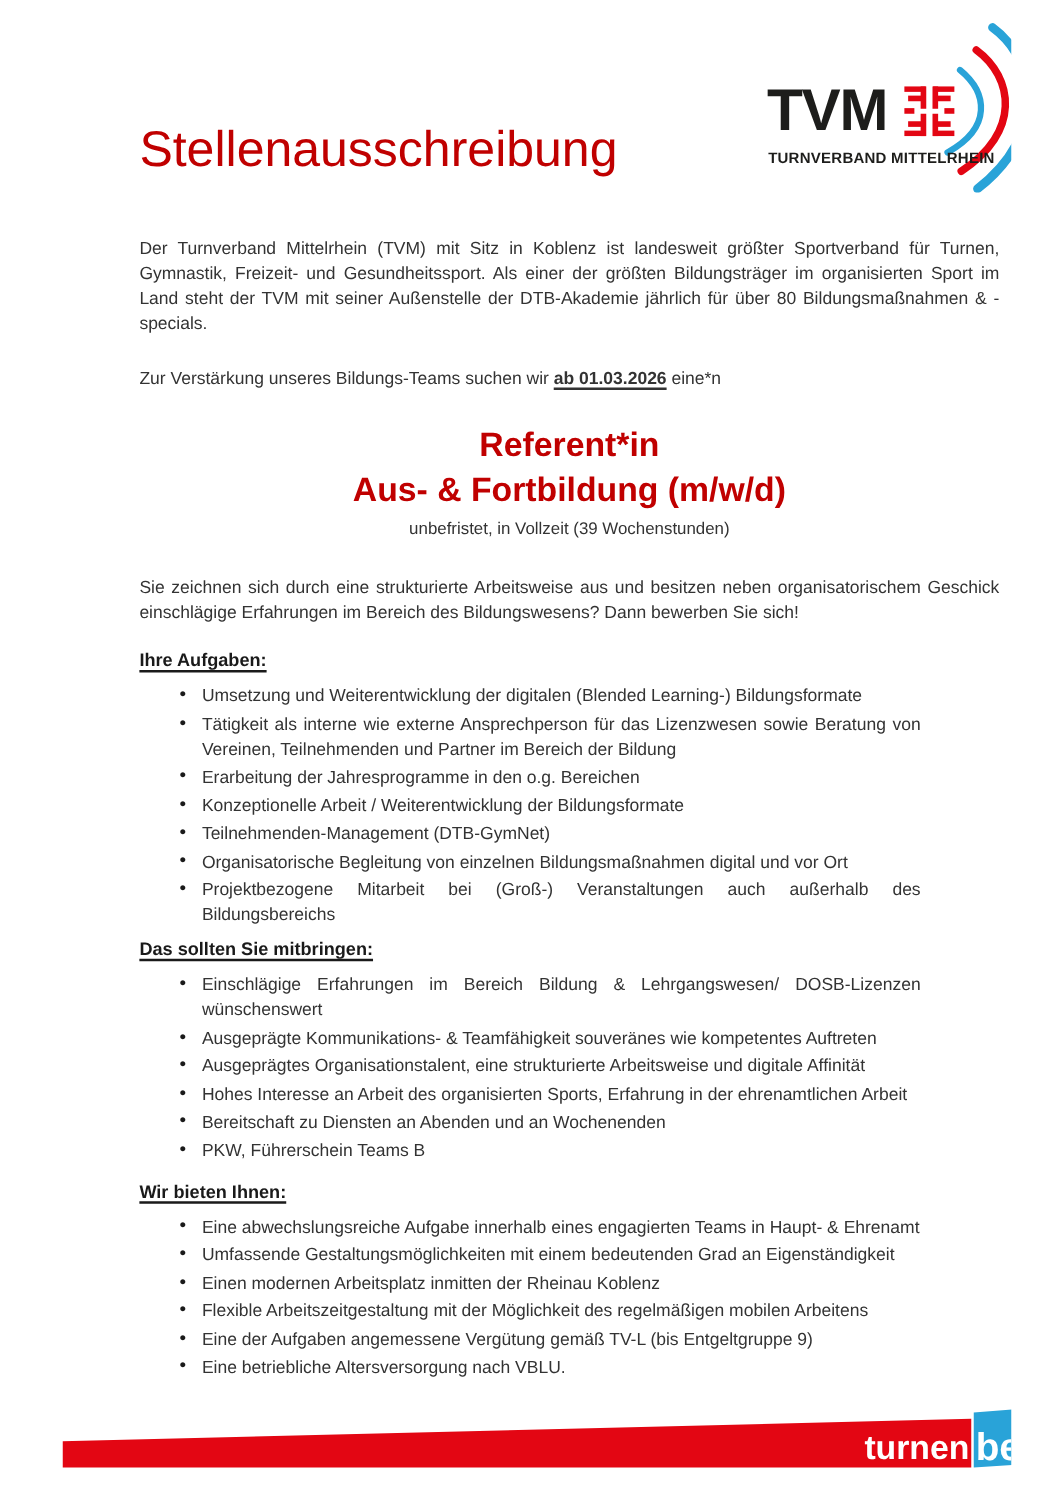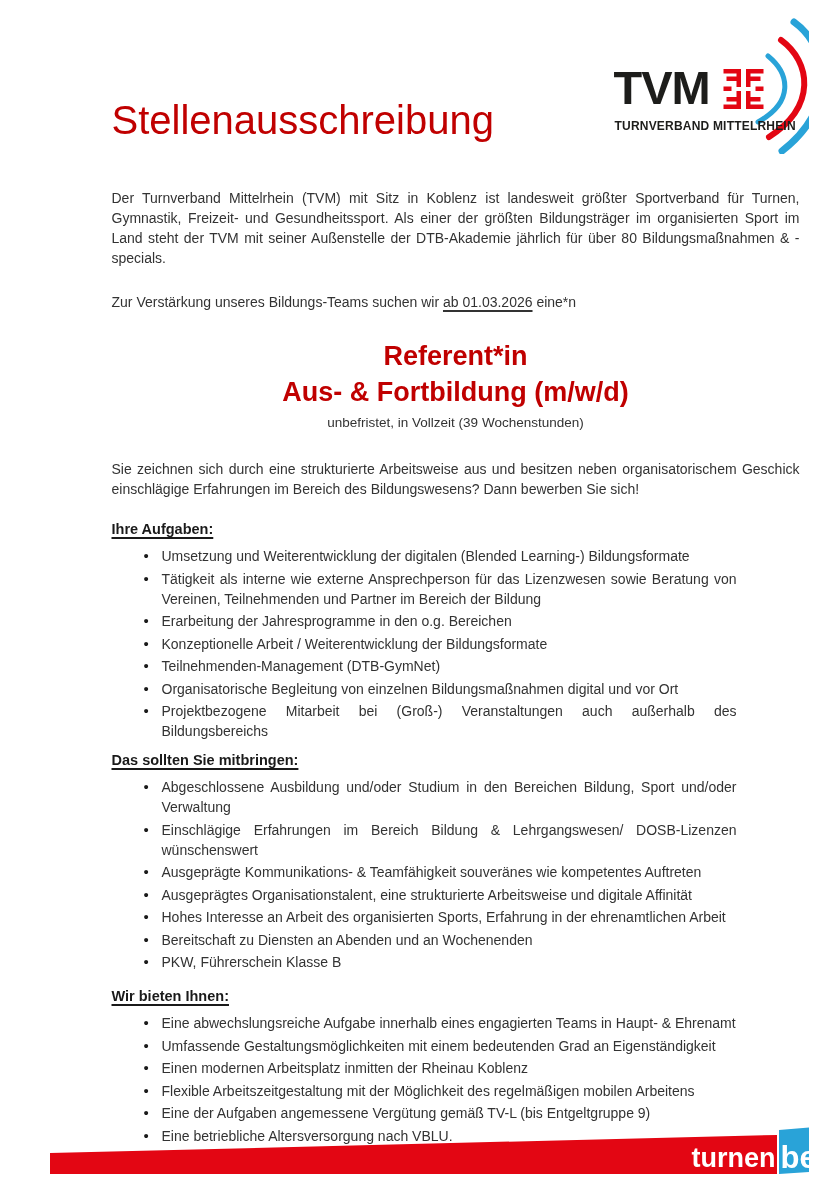--- a/index.html
+++ b/index.html
@@ -24,21 +24,21 @@
   .logo-wordmark{position:absolute; left:3px; top:102px; font-size:12px; font-weight:700;
                  letter-spacing:.2px; color:var(--black); white-space:nowrap;}
 
   
   .doc-title{margin-top:96px; font-size:40px; line-height:48px; color:var(--heading-red); font-weight:400;}
 
   
   .para{margin-top:0; text-align:justify;}
   .intro{margin-top:44px; width:688px;}
   .hiring-line{margin-top:24px;}
-  .hiring-line .date{font-weight:400; text-decoration:underline; text-decoration-thickness:1.5px; text-underline-offset:3px;}
+  .hiring-line .date{font-weight:700; text-decoration:underline; text-decoration-thickness:1.5px; text-underline-offset:3px;}
 
   .position-block{margin-top:26px; text-align:center; width:688px;}
   .position-title{color:var(--heading-red); font-weight:700; font-size:27px; line-height:36px;}
   .employment-terms{margin-top:3px; font-size:13.5px; color:var(--text);}
 
   .appeal{margin-top:26px; width:688px;}
 
   
   .section{margin-top:0;}
   .sec-1{margin-top:20px;} .sec-2{margin-top:9px;} .sec-3{margin-top:14px;}
@@ -120,27 +120,26 @@
         <li>Konzeptionelle Arbeit / Weiterentwicklung der Bildungsformate</li>
         <li>Teilnehmenden-Management (DTB-GymNet)</li>
         <li>Organisatorische Begleitung von einzelnen Bildungsmaßnahmen digital und vor Ort</li>
         <li>Projektbezogene Mitarbeit bei (Groß-) Veranstaltungen auch außerhalb des Bildungsbereichs</li>
       </ul>
     </div>
 
     <div class="section sec-2">
       <div class="section-heading">Das sollten Sie mitbringen:</div>
       <ul class="bullets">
-        <li>Abgeschlossene Ausbildung und/oder Studium in den Bereichen Bildung, Sport und/oder Verwaltung</li>
         <li>Einschlägige Erfahrungen im Bereich Bildung &amp; Lehrgangswesen/ DOSB-Lizenzen wünschenswert</li>
         <li>Ausgeprägte Kommunikations- &amp; Teamfähigkeit souveränes wie kompetentes Auftreten</li>
         <li>Ausgeprägtes Organisationstalent, eine strukturierte Arbeitsweise und digitale Affinität</li>
         <li>Hohes Interesse an Arbeit des organisierten Sports, Erfahrung in der ehrenamtlichen Arbeit</li>
         <li>Bereitschaft zu Diensten an Abenden und an Wochenenden</li>
-        <li>PKW, Führerschein Klasse B</li>
+        <li>PKW, Führerschein Teams B</li>
       </ul>
     </div>
 
     <div class="section sec-3">
       <div class="section-heading">Wir bieten Ihnen:</div>
       <ul class="bullets">
         <li>Eine abwechslungsreiche Aufgabe innerhalb eines engagierten Teams in Haupt- &amp; Ehrenamt</li>
         <li>Umfassende Gestaltungsmöglichkeiten mit einem bedeutenden Grad an Eigenständigkeit</li>
         <li>Einen modernen Arbeitsplatz inmitten der Rheinau Koblenz</li>
         <li>Flexible Arbeitszeitgestaltung mit der Möglichkeit des regelmäßigen mobilen Arbeitens</li>

